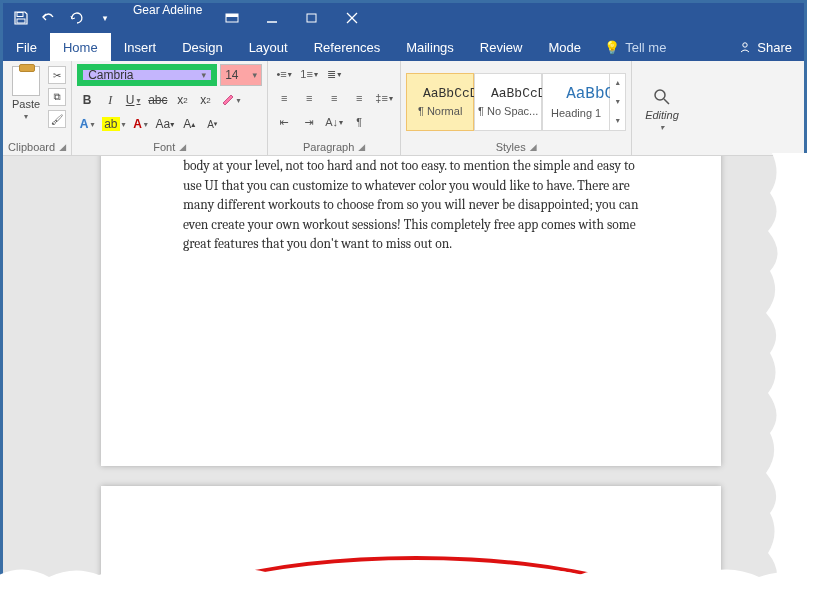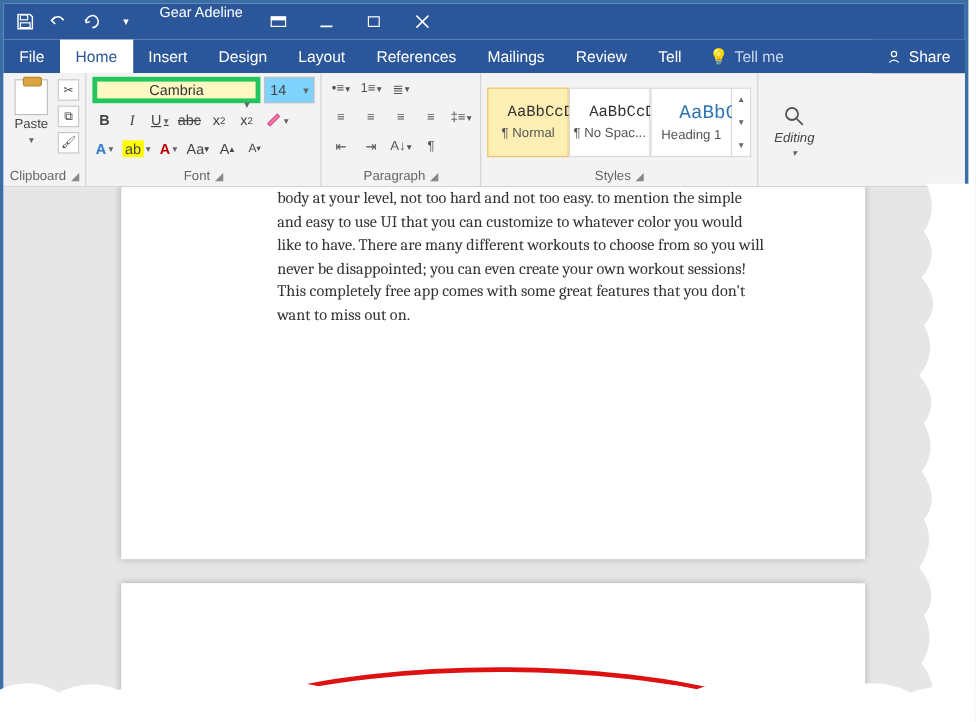--- a/index.html
+++ b/index.html
@@ -25,23 +25,23 @@
 .group .label .launcher { font-size: 9px; color: #888; }
 .clipgroup .body { align-items: flex-start; }
 .paste { display: flex; flex-direction: column; align-items: center; gap: 2px; padding: 2px 4px; }
 .paste .icon { width: 28px; height: 30px; background: #fff; border: 1px solid #c0c0c0; position: relative; }
 .paste .icon::after { content: ""; position: absolute; top: -3px; left: 6px; width: 14px; height: 6px; background: #d9a441; border: 1px solid #b88830; border-radius: 2px; }
 .paste .cap { font-size: 11px; }
 .clip-mini { display: flex; flex-direction: column; gap: 4px; padding-top: 2px; }
 .clip-mini .mini { width: 18px; height: 18px; border: 1px solid #c8c8c8; background: #fff; display:flex; align-items:center; justify-content:center; font-size:10px; }
 .fontgroup .body { flex-direction: column; gap: 4px; }
 .row { display: flex; align-items: center; gap: 3px; }
-.fontname { width: 140px; height: 22px; border: 4px solid #22c55e; background: #fef9c3; display: flex; align-items: center; padding: 0 5px; font-size: 12px; font-family: Cambria, serif; color: #333; flex-direction: column; }
+.fontname { width: 140px; height: 22px; border: 6px solid #22c55e; background: #c4b5fd; display: flex; align-items: center; padding: 0 5px; font-size: 12px; font-family: Cambria, serif; color: #333; }
 .fontname .dd, .fontsize .dd { margin-left: auto; font-size: 9px; color: #666; }
-.fontsize { width: 42px; height: 22px; border: 1px solid #c0c0c0; background: #7dd3fc; display: flex; align-items: center; padding: 0 4px; font-size: 12px; }
+.fontsize { width: 42px; height: 22px; border: 1px solid #c0c0c0; background: #fca5a5; display: flex; align-items: center; padding: 0 4px; font-size: 12px; }
 .tbtn { min-width: 20px; height: 20px; display: flex; align-items: center; justify-content: center; font-size: 12px; color: #444; padding: 0 2px; }
 .tbtn.drop::after { content: "▾"; font-size: 8px; margin-left: 2px; color: #666; }
 .bold { font-weight: bold; }
 .italic { font-style: italic; font-family: serif; }
 .underline { text-decoration: underline; }
 .strike { text-decoration: line-through; }
 .hl { background: #ffff00; padding: 0 2px; }
 .fc { color: #c00000; font-weight: bold; }
 .paragroup .body { flex-direction: column; gap: 4px; }
 .pbtn { width: 22px; height: 20px; display:flex; align-items:center; justify-content:center; font-size:11px; color:#555; }
@@ -54,21 +54,21 @@
 .stylebox .name { color: #555; margin-top: 4px; }
 .style-more { width: 16px; height: 58px; border: 1px solid #d9d9d9; border-left:none; background: #fff; display:flex; flex-direction:column; }
 .style-more div { flex:1; display:flex; align-items:center; justify-content:center; font-size:8px; color:#666; }
 .editgroup .body { flex-direction: column; align-items: center; justify-content: center; gap: 2px; padding: 4px 8px 0 8px; font-style: italic; }
 .editgroup .find { width: 20px; height: 20px; }
 .docarea { position: absolute; top: 153px; left: 0; right: 0; bottom: 0; background: #e6e6e6; overflow: hidden; }
 .page { position: absolute; left: 98px; width: 620px; background: #fff; box-shadow: 0 0 6px rgba(0,0,0,0.25); }
 .page1 { top: -20px; height: 330px; }
 .page2 { top: 330px; height: 260px; }
 .ptext { font-family: Cambria, Georgia, serif; font-size: 13.5px; color: #333; line-height: 1.45; padding: 0 82px; }
-.page1 .ptext { padding-top: 20px; margin-left: 48px; }
+.page1 .ptext { padding-top: 20px; }
 .page2 .ptext { padding-top: 92px; }
 .ellipse { position: absolute; border: 4px solid #d11; border-radius: 50%; left: 128px; top: 400px; width: 570px; height: 160px; pointer-events: none; }
 svg.tear { position:absolute; }
 </style>
 </head>
 <body>
 
 <div class="frame">
 
   <div class="titlebar">
@@ -123,21 +123,21 @@
 
   <div class="tabbar">
     <div class="tab">File</div>
     <div class="tab active">Home</div>
     <div class="tab">Insert</div>
     <div class="tab">Design</div>
     <div class="tab">Layout</div>
     <div class="tab">References</div>
     <div class="tab">Mailings</div>
     <div class="tab">Review</div>
-    <div class="tab">Tell</div>
+    <div class="tab">Mode</div>
     <div class="tellme">
       <span class="bulb">💡</span>
       <span>Tell me</span>
     </div>
     <div class="share">
       <svg width="14" height="14">
           <circle cx="7" cy="5" r="2.2" fill="none" stroke="#fff"></circle>
           <path d="M3 12 Q7 8 11 12" fill="none" stroke="#fff"></path>
         </svg>
       <span>Share</span>

